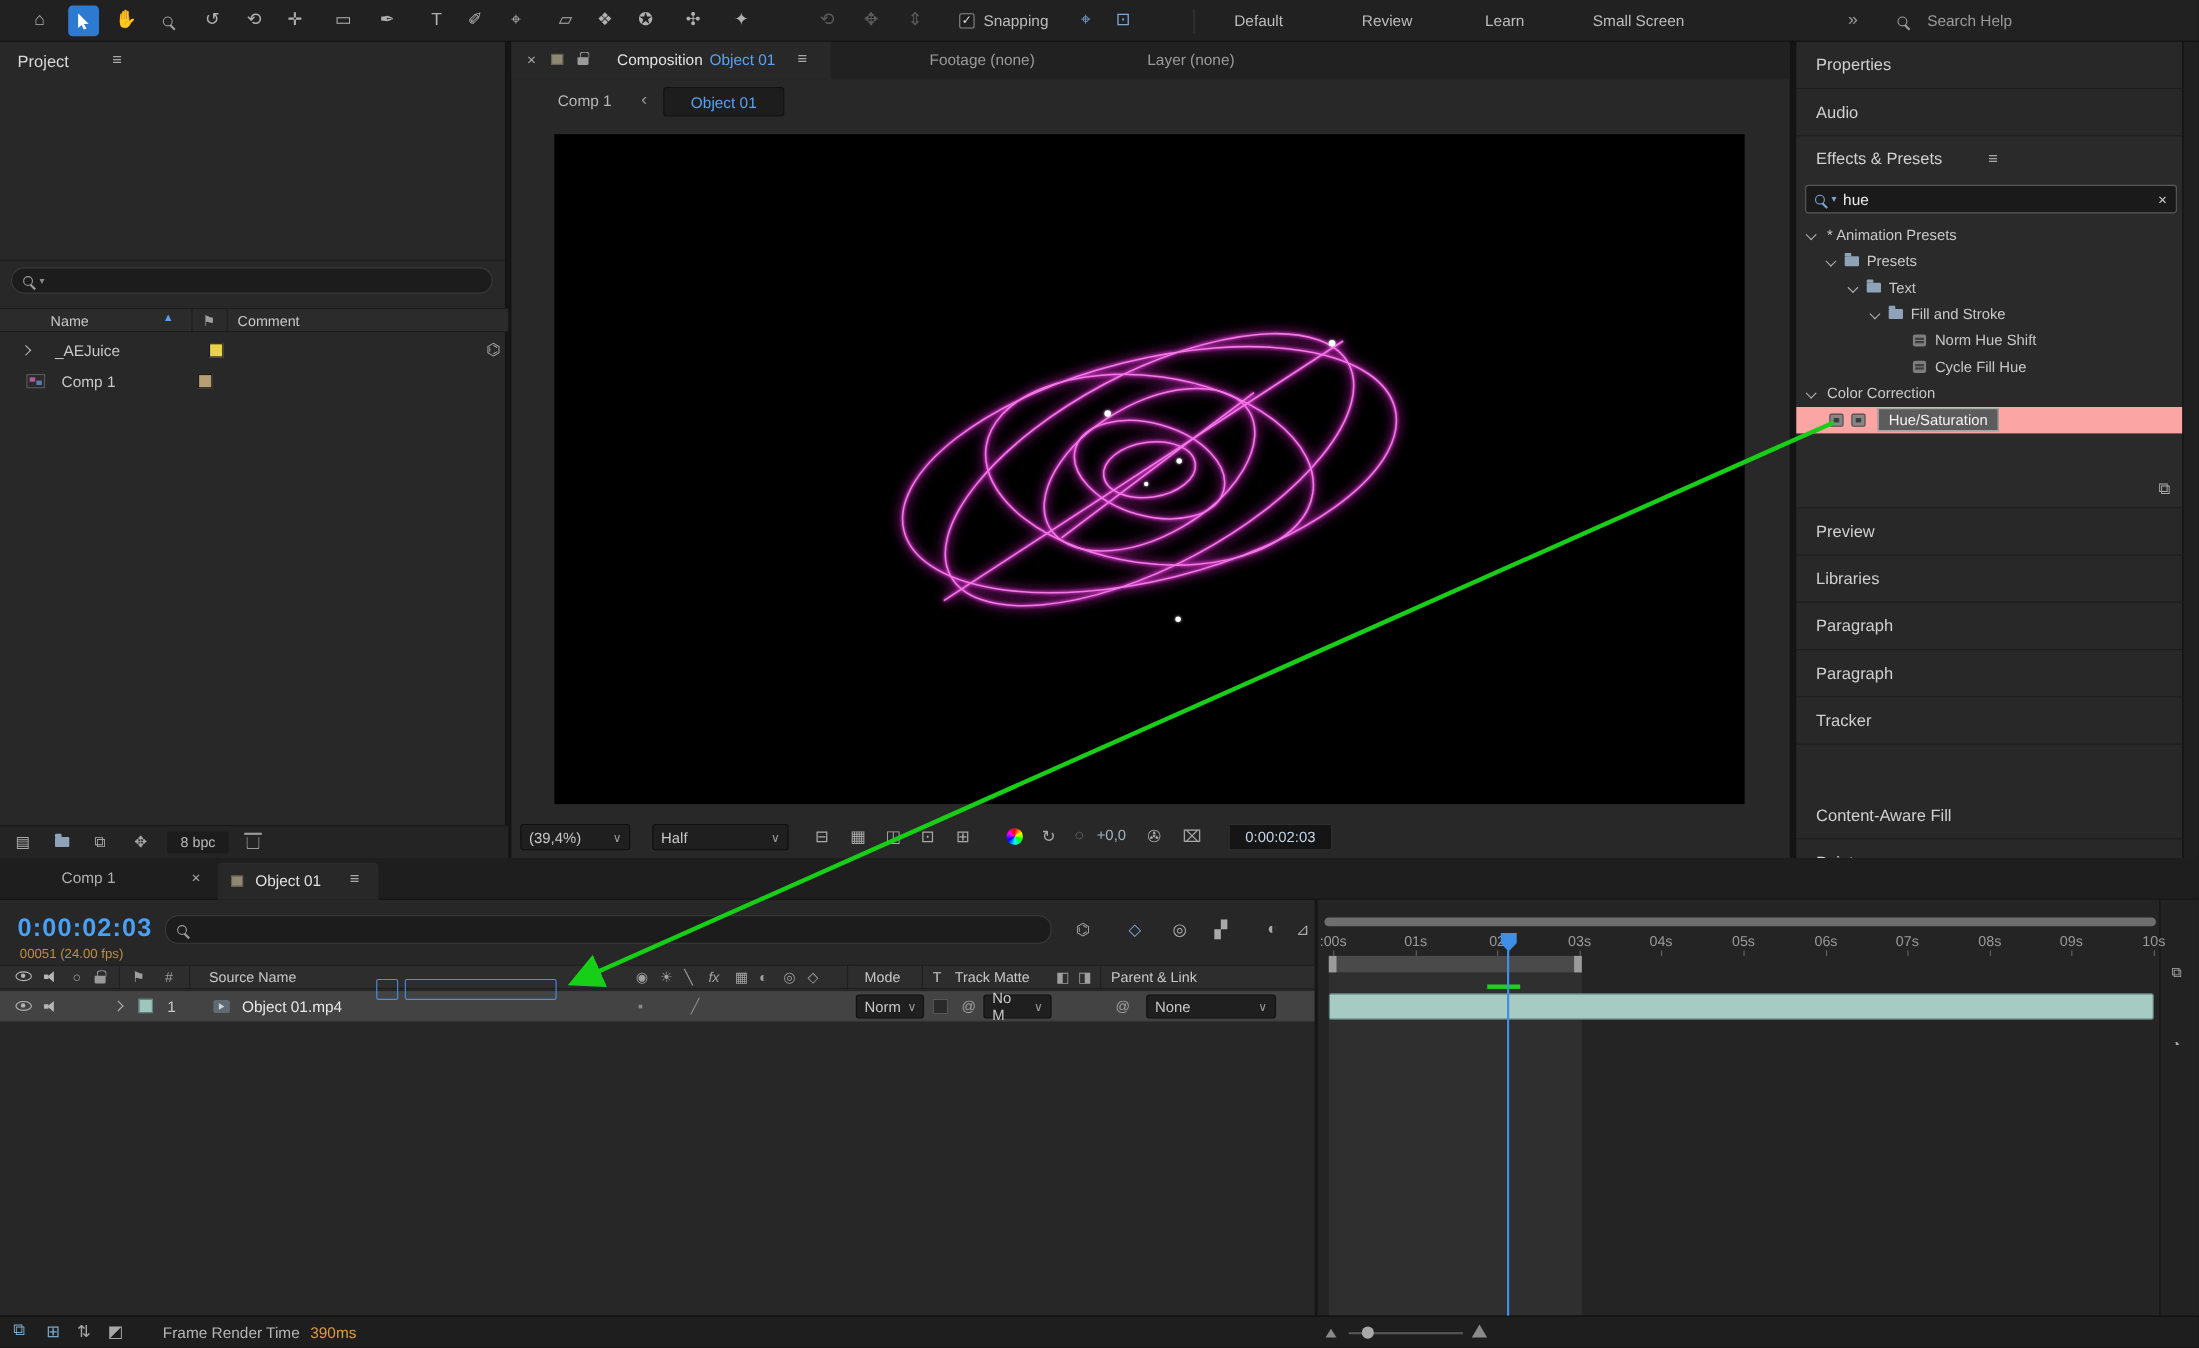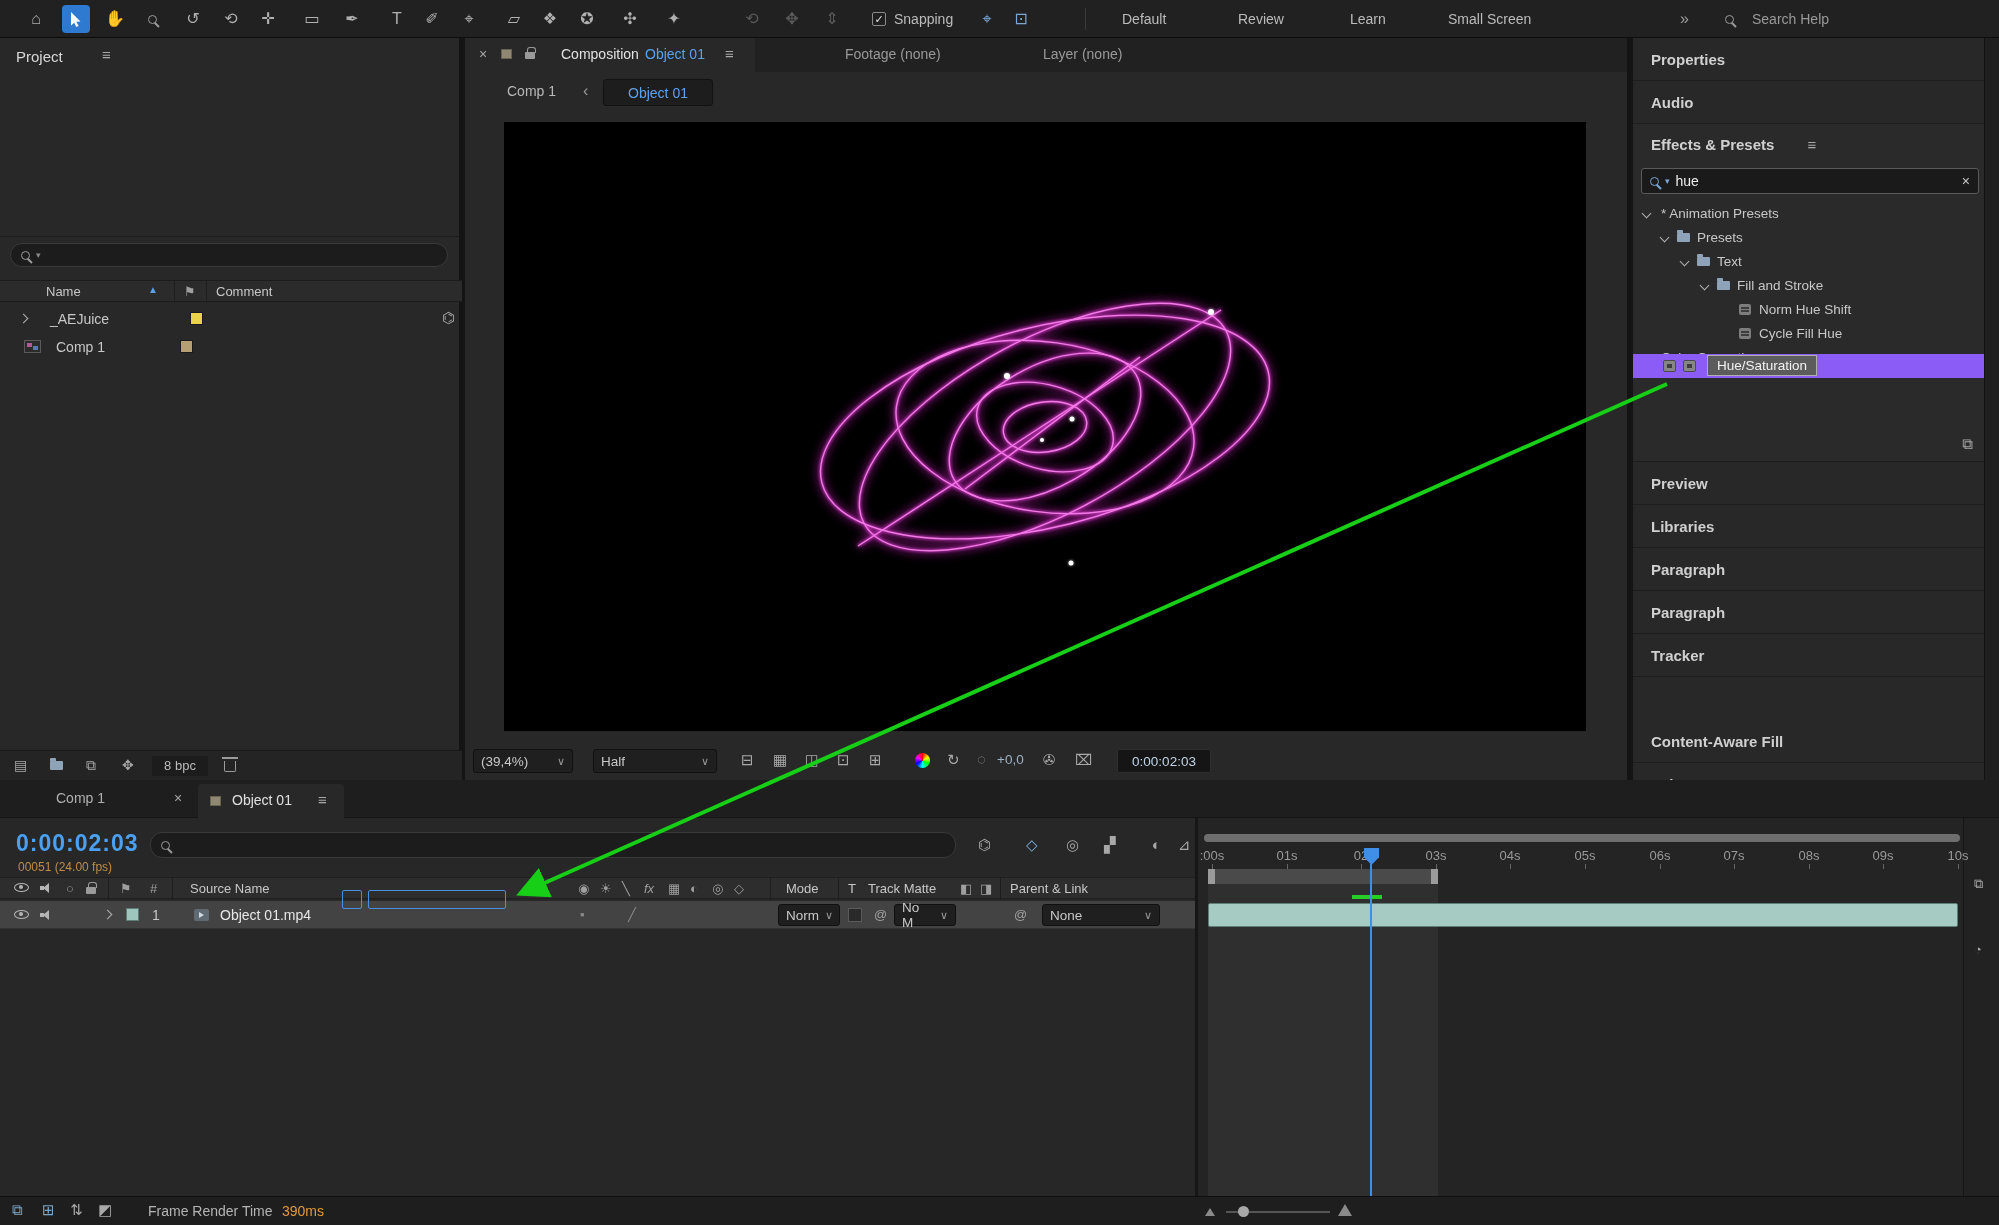--- a/index.html
+++ b/index.html
@@ -57,21 +57,21 @@
   #toolbar { position:absolute; left:0; top:0; width:1999px; height:38px; background:#212121; border-bottom:1px solid #0d0d0d; }
   .tool { position:absolute; top:0; width:30px; height:38px; line-height:38px; text-align:center; font-size:16px; color:#b0b0b0; }
   .toolbox { position:absolute; display:flex; align-items:center; justify-content:center; }
   #sel-tool { position:absolute; left:62px; top:5px; width:28px; height:28px; background:#2d7ad0; border-radius:4px; display:flex; align-items:center; justify-content:center; }
   .wslabel { position:absolute; top:0; height:38px; line-height:38px; font-size:14px; color:#bcbcbc; }
   #snap-check { position:absolute; left:872px; top:12px; width:14px; height:14px; background:#1f1f1f; border:1px solid #8a8a8a; border-radius:2px; color:#e0e0e0; font-size:11px; line-height:13px; text-align:center; }
   #snap-check::after { content:"✓"; }
 
   
   .panel { position:absolute; background:#282828; }
-  .sechdr { position:absolute; left:0; width:100%; border-bottom:1px solid #1d1d1d; color:#d0d0d0; font-size:15px;font-weight:bold; }
+  .sechdr { position:absolute; left:0; width:100%; border-bottom:1px solid #1d1d1d; color:#d0d0d0; font-size:15px; }
   .sechdr span { position:absolute; left:18px; }
 
   .searchbox { position:absolute; background:#1c1c1c; border:1px solid #3a3a3a; border-radius:12px; display:flex; align-items:center; padding:0 10px; gap:6px; }
   .tinycaret { color:#8a8a8a; font-size:9px; }
 
   .dd { position:absolute; background:#1f1f1f; border:1px solid #101010; border-radius:3px; color:#c8c8c8; font-size:13.5px; display:flex; align-items:center; justify-content:space-between; padding:0 7px; }
   .dd .ca { color:#9a9a9a; font-size:11px; margin-left:6px; }
 
   .trow { position:absolute; left:0; width:354px; height:24px; line-height:24px; }
   .trow .chev { position:absolute; top:8px; }
@@ -312,21 +312,21 @@
           <span class="tlabel" style="left:126px">Norm Hue Shift</span>
         </div>
         <div class="trow" style="top:120px">
           <span class="presetic" style="left:106px"></span>
           <span class="tlabel" style="left:126px">Cycle Fill Hue</span>
         </div>
         <div class="trow" style="top:144px">
           <span class="chev" style="left:10px"></span>
           <span class="tlabel" style="left:28px">Color Correction</span>
         </div>
-        <div class="trow" style="top:152px;background:#8b5cf6">
+        <div class="trow" style="top:168px;background:#fca5a5">
           <span class="fxicon" style="position:absolute;left:30px;top:6px"></span>
           <span class="fxicon" style="position:absolute;left:50px;top:6px"></span>
           <span style="position:absolute;left:74px;top:1px;height:21px;line-height:19px;padding:0 9px;background:#5c5c5c;border:1px solid #b0b0b0;color:#f2f2f2;font-size:13.5px">Hue/Saturation</span>
         </div>
       </div>
       <span class="icon" style="position:absolute;right:14px;bottom:8px;font-size:15px">⧉</span>
     </div>
 
     <div class="sechdr" style="top:467px;height:43px;line-height:43px">
         <span>Libraries</span>

